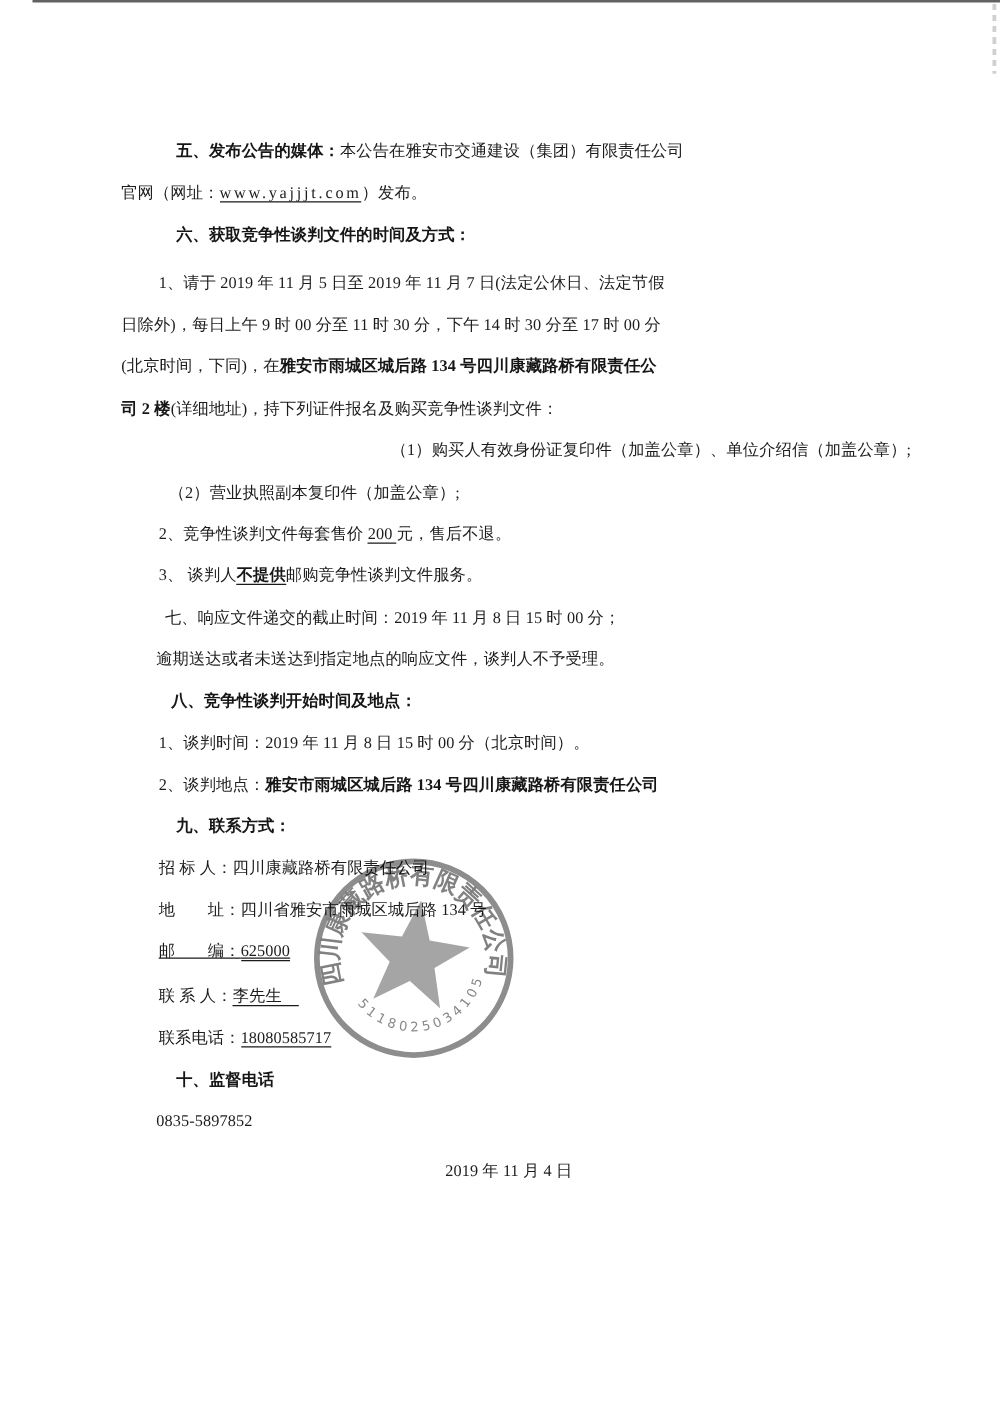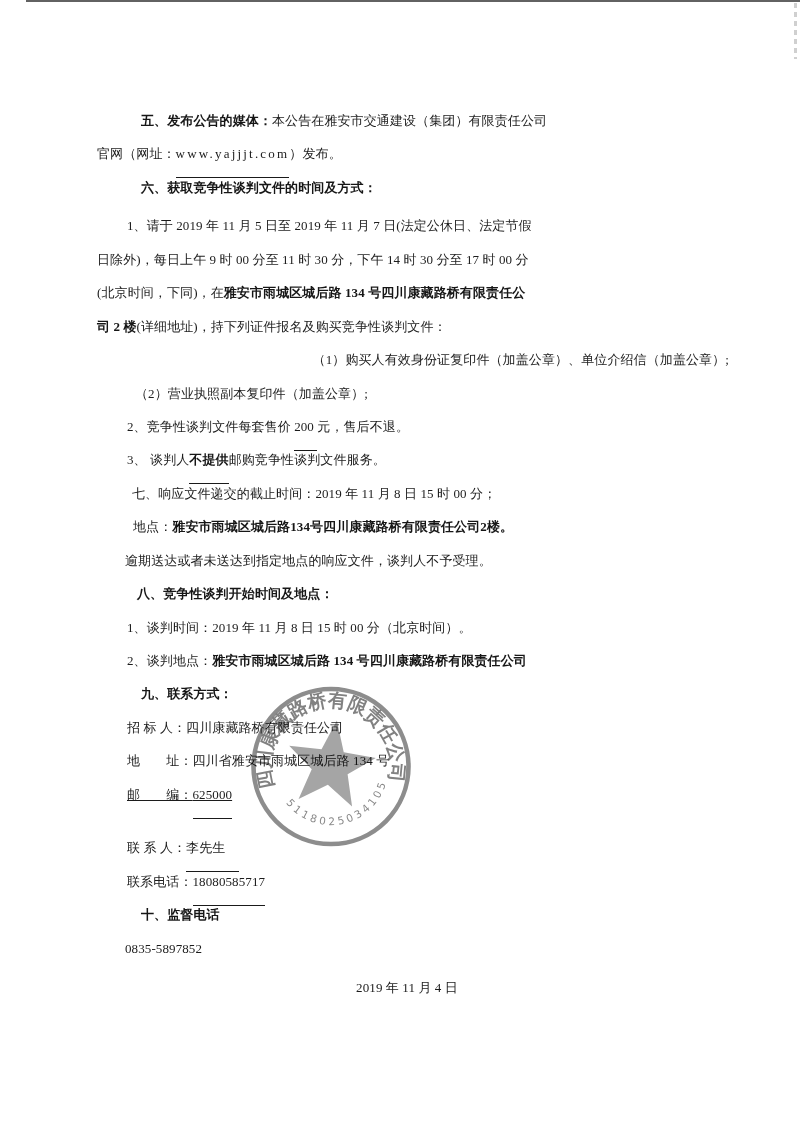--- a/index.html
+++ b/index.html
@@ -19,21 +19,21 @@
   
   .doc{
     position:absolute;left:97px;top:104px;width:632px;
     font-size:13px;line-height:33.45px;
     letter-spacing:0.1px;
     color:#1c1c1c;
   }
   .line{white-space:pre;height:33.45px;}
   .line.right{text-align:center;padding-right:12px;}
   .b{font-weight:bold;color:#161616;}
-  .u{border-bottom:1.6px solid #1a1a1a;padding-bottom:16px;text-align:center;}
+  .u{border-bottom:1.6px solid #1a1a1a;padding-bottom:0px;text-align:center;}
   .ls{letter-spacing:2.2px;}
   
   .seal{position:absolute;left:249px;top:684px;width:164px;height:165px;
     mix-blend-mode:multiply;opacity:.88;pointer-events:none;
     filter:blur(0.25px);}
 </style>
 </head>
 <body>
 
 <div class="page">
@@ -47,30 +47,29 @@
       <div class="line" style="text-indent: 44px;"><span class="b ">六、获取竞争性谈判文件的时间及方式：</span></div>
       <div class="line" style="text-indent: 30px; margin-top: 5px;"><span class="">1、请于 2019 年 11 月 5 日至 2019 年 11 月 7 日(法定公休日、法定节假</span></div>
       <div class="line"><span class="">日除外)，每日上午 9 时 00 分至 11 时 30 分，下午 14 时 30 分至 17 时 00 分</span></div>
       <div class="line"><span class="">(北京时间，下同)，在</span><span class="b ">雅安市雨城区城后路 134 号四川康藏路桥有限责任公</span></div>
       <div class="line"><span class="b ">司 2 楼</span><span class="">(详细地址)，持下列证件报名及购买竞争性谈判文件：</span></div>
       <div class="line" style="text-indent: 38px; text-align: right;"><span class="">（1）购买人有效身份证复印件（加盖公章）、单位介绍信（加盖公章）;</span></div>
       <div class="line" style="text-indent: 38px;"><span class="">（2）营业执照副本复印件（加盖公章）;</span></div>
       <div class="line" style="text-indent: 30px;"><span class="">2、竞争性谈判文件每套售价 </span><span class="u ">200 </span><span class="">元，售后不退。</span></div>
       <div class="line" style="text-indent: 30px;"><span class="">3、 谈判人</span><span class="b u ">不提供</span><span class="">邮购竞争性谈判文件服务。</span></div>
       <div class="line" style="text-indent: 35px;"><span class="">七、响应文件递交的截止时间：2019 年 11 月 8 日 15 时 00 分；</span></div>
-      <div class="line" style="text-indent: 36px;"><span class="">地点：</span><span class="b ">雅安市雨城区城后路134号四川康藏路桥有限责任公司2楼。</span></div>
       <div class="line" style="text-indent: 28px;"><span class="">逾期送达或者未送达到指定地点的响应文件，谈判人不予受理。</span></div>
       <div class="line" style="text-indent: 40px;"><span class="b ">八、竞争性谈判开始时间及地点：</span></div>
       <div class="line" style="text-indent: 30px;"><span class="">1、谈判时间：2019 年 11 月 8 日 15 时 00 分（北京时间）。</span></div>
       <div class="line" style="text-indent: 30px;"><span class="">2、谈判地点：</span><span class="b ">雅安市雨城区城后路 134 号四川康藏路桥有限责任公司</span></div>
       <div class="line" style="text-indent: 44px;"><span class="b ">九、联系方式：</span></div>
       <div class="line" style="text-indent: 30px;"><span class="">招 标 人：四川康藏路桥有限责任公司</span></div>
       <div class="line" style="text-indent: 30px;"><span class="">地　　址：四川省雅安市雨城区城后路 134 号</span></div>
       <div class="line" style="text-indent: 30px; text-decoration: underline;"><span class="">邮　　编：</span><span class="u ">625000</span></div>
-      <div class="line" style="text-indent: 30px; margin-top: 20px;"><span class="">联 系 人：</span><span class="u ">李先生　</span></div>
+      <div class="line" style="text-indent: 30px; margin-top: 2px;"><span class="">联 系 人：</span><span class="u ">李先生　</span></div>
       <div class="line" style="text-indent: 30px;"><span class="">联系电话：</span><span class="u ">18080585717</span></div>
       <div class="line" style="text-indent: 44px;"><span class="b ">十、监督电话</span></div>
       <div class="line" style="text-indent: 28px;"><span class="">0835-5897852</span></div>
       <div class="line right" style="margin-top: 6px;"><span class="">2019 年 11 月 4 日</span></div>
     </div>
 
   <svg class="seal" viewBox="0 0 164 165">
     <circle cx="82" cy="82.5" r="77.5" fill="none" stroke="#7d7d7d" stroke-width="4.6"></circle>
     <polygon points="81.5,36 92.7,66.6 125.2,67.8 99.6,87.9 108.5,119.2 81.5,101 54.5,119.2 63.4,87.9 37.8,67.8 70.3,66.6" fill="#8f8f8f" opacity="0.92" transform="rotate(8 81.5 82)"></polygon>
     <defs>

